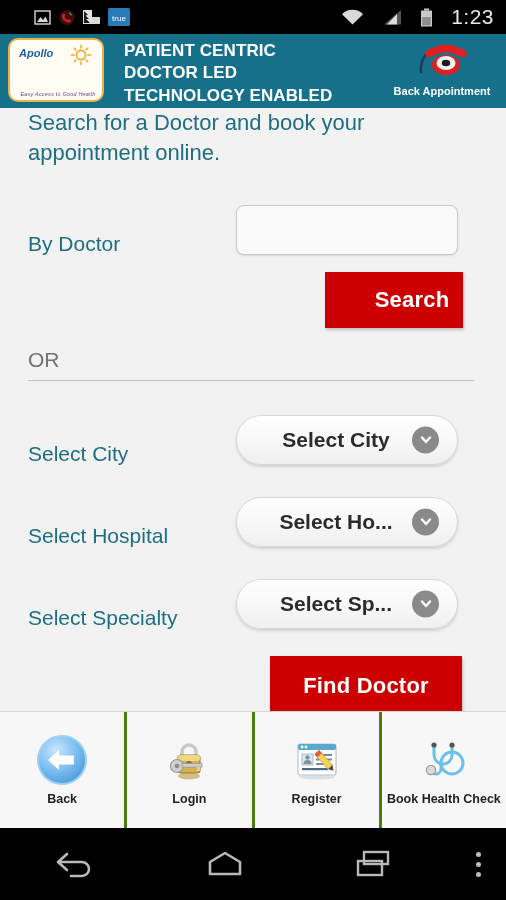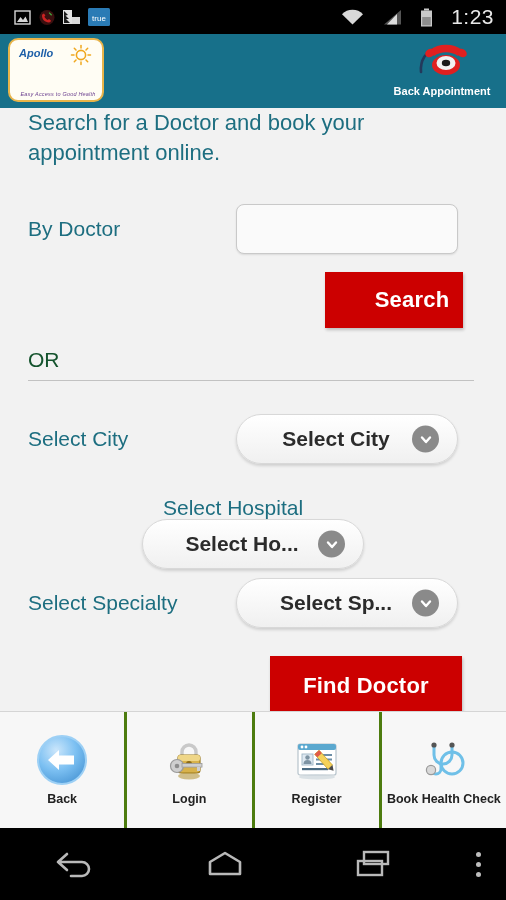--- a/index.html
+++ b/index.html
@@ -7,21 +7,21 @@
     width: 506px; height: 900px;
     background: #000;
     font-family: "Liberation Sans", sans-serif;
     overflow: hidden;
   }
   #screen { position: relative; width: 506px; height: 900px; background: #f2f2f2; }
 
   
   .statusbar {
     position: absolute; top: 0; left: 0; width: 506px; height: 34px;
-    background: #000; display: flex; align-items: center;
+    background: #000; display: flex; align-items: center; padding-left: 20px;
   }
   .sb-left { display: flex; align-items: center; gap: 7px; padding-left: 14px; }
   .sb-right { margin-left: auto; display: flex; align-items: center; gap: 18px; padding-right: 12px; }
   .sb-time { color: #e8e8e8; font-size: 21px; letter-spacing: .5px; }
   .ic { display: block; }
 
   
   .header {
     position: absolute; top: 34px; left: 0; width: 506px; height: 74px;
     background: #17708a; overflow: hidden;
@@ -65,42 +65,42 @@
     background: #f2f2f2;
   }
   .intro {
     position: absolute; left: 28px; top: 0px; width: 420px;
     color: #1d6e80; font-size: 22px; line-height: 1.35;
   }
 
   .row { position: absolute; left: 0; width: 506px; display: flex; align-items: center; }
   .row-label {
     width: 236px; padding-left: 28px; color: #1d6e80;
-    font-size: 21px; line-height: 1.1;
+    font-size: 21px; line-height: 1.1; margin-top: 28px;
   }
 
   .textfield {
     width: 222px; height: 50px; background: #fafafa;
     border: 1px solid #c9c9c9; border-radius: 8px;
     box-shadow: 0 1px 2px rgba(0,0,0,.10);
   }
 
   .btn-red {
     background: #cc0000; color: #fff; border: none;
     font-family: "Liberation Sans", sans-serif;
     font-size: 22px; font-weight: bold; letter-spacing: .2px;
     box-shadow: 1px 2px 3px rgba(0,0,0,.22);
     cursor: pointer;
   }
   .btn-search { position: absolute; left: 325px; top: 164px; width: 138px; height: 56px; padding-left: 36px; }
   .btn-find   { position: absolute; left: 270px; top: 548px; width: 192px; height: 60px; }
 
   .or-text {
     position: absolute; left: 28px; top: 240px;
-    color: #14532d; font-size: 21px;
+    color: #737373; font-size: 21px;
   }
   .divider {
     position: absolute; left: 28px; top: 272px; width: 446px; height: 1px;
     background: #c2c2c2;
   }
 
   .dropdown {
     width: 222px; height: 50px;
     background: linear-gradient(#ffffff, #f0f0f0);
     border: 1px solid #d8d8d8; border-radius: 25px;
@@ -199,20 +199,25 @@
           <line x1="6.3" y1="4.3" x2="8" y2="6"></line>
           <line x1="18" y1="16" x2="19.7" y2="17.7"></line>
           <line x1="19.7" y1="4.3" x2="18" y2="6"></line>
           <line x1="8" y1="16" x2="6.3" y2="17.7"></line>
         </g>
       </svg>
       <span class="logo-apollo">Apollo</span>
       <span class="logo-tag">Easy Access to Good Health</span>
     </div>
 
+    <div class="hdr-lines">
+      <div>PATIENT CENTRIC</div>
+      <div>DOCTOR LED</div>
+      <div>TECHNOLOGY ENABLED</div>
+    </div>
 
     <div class="qa">
       <svg width="56" height="42" viewBox="0 0 56 42">
         <path d="M7 34 C6 22 12 13 22 11" fill="none" stroke="#23395b" stroke-width="2.6" stroke-linecap="round"></path>
         <ellipse cx="32" cy="27" rx="14" ry="10" fill="#e02020"></ellipse>
         <ellipse cx="32" cy="25" rx="9.5" ry="7" fill="#f2f2f2"></ellipse>
         <ellipse cx="32" cy="25" rx="4.2" ry="3.2" fill="#1a1a1a"></ellipse>
         <path d="M16 12 C24 5 40 5 48 12 L44 18 C37 13 27 13 20 18 Z" fill="#e02020"></path>
         <ellipse cx="16" cy="15" rx="5" ry="4" fill="#e02020" transform="rotate(-28 16 15)"></ellipse>
         <ellipse cx="48" cy="15" rx="5" ry="4" fill="#e02020" transform="rotate(28 48 15)"></ellipse>
@@ -240,21 +245,21 @@
       <div class="dropdown">
         <span class="dd-text">Select City</span>
         <span class="dd-chev">
           <svg width="14" height="14" viewBox="0 0 14 14">
               <path d="M3 5 L7 9.5 L11 5" fill="none" stroke="#fff" stroke-width="2.4" stroke-linecap="round" stroke-linejoin="round"></path>
             </svg>
         </span>
       </div>
     </div>
 
-    <div class="row" style="top:388px;flex-direction:column;">
+    <div class="row" style="top:388px;">
       <div class="row-label">Select Hospital</div>
       <div class="dropdown">
         <span class="dd-text">Select Ho...</span>
         <span class="dd-chev">
           <svg width="14" height="14" viewBox="0 0 14 14">
               <path d="M3 5 L7 9.5 L11 5" fill="none" stroke="#fff" stroke-width="2.4" stroke-linecap="round" stroke-linejoin="round"></path>
             </svg>
         </span>
       </div>
     </div>

